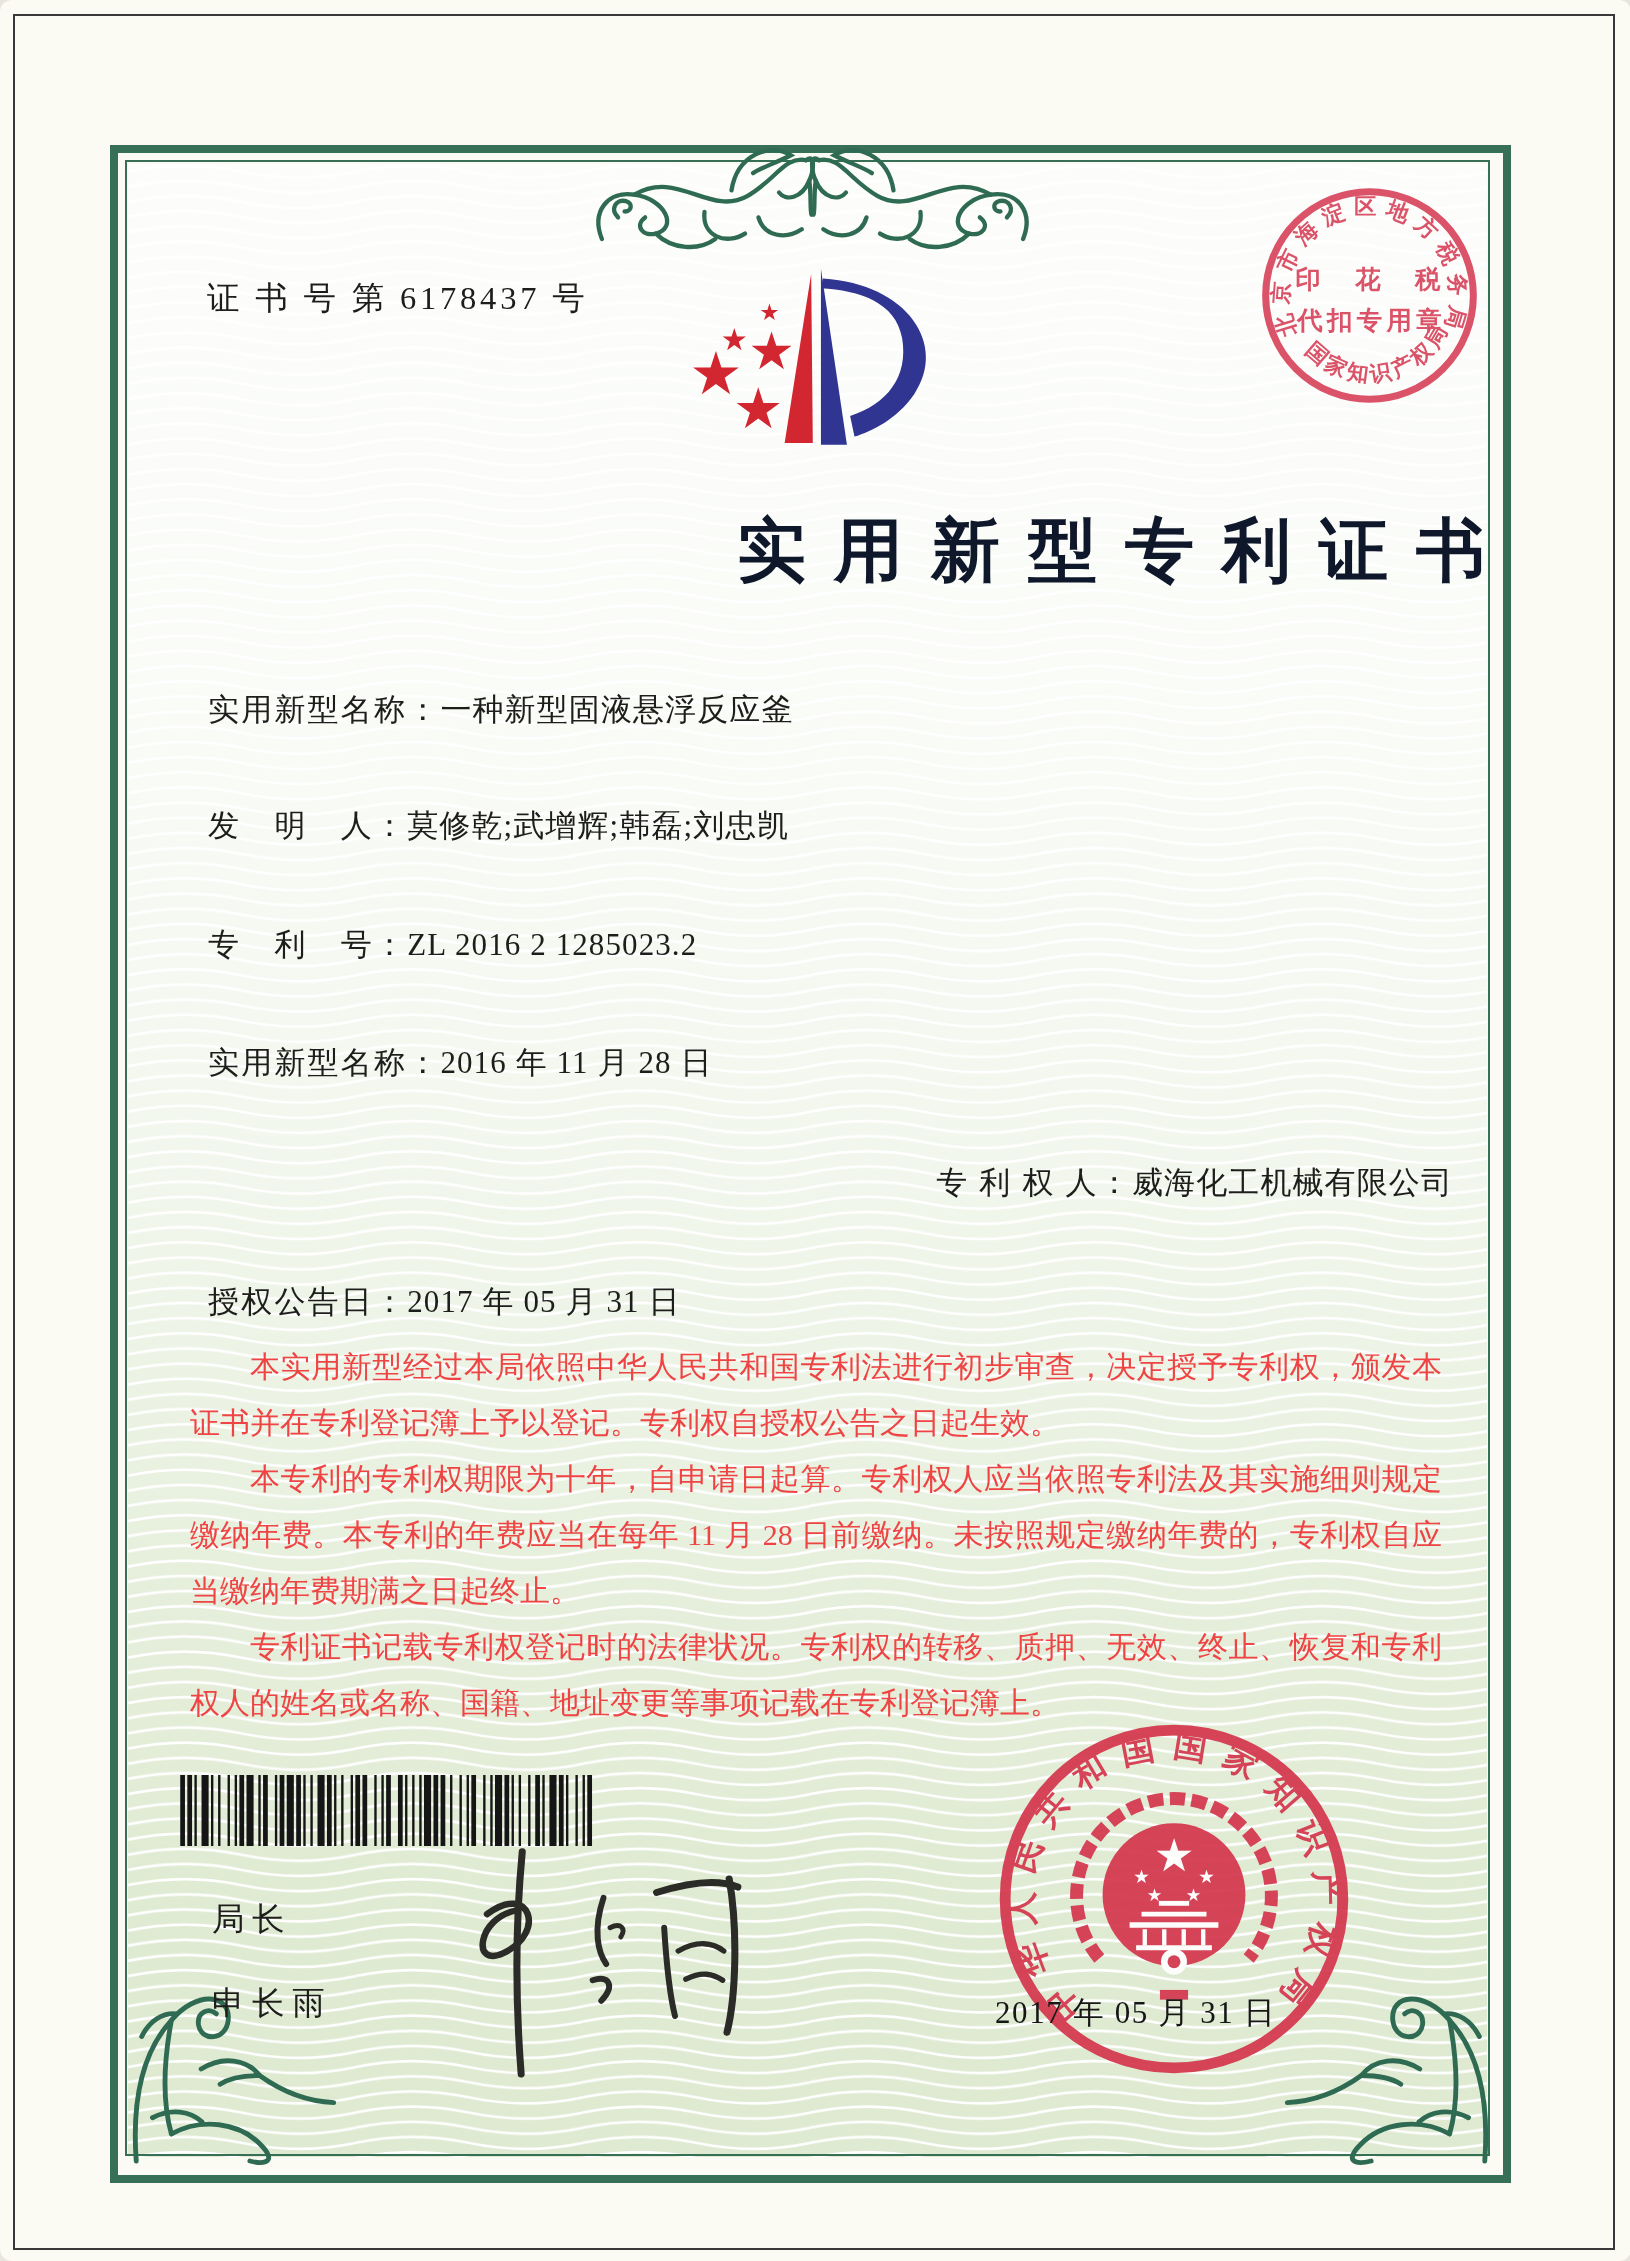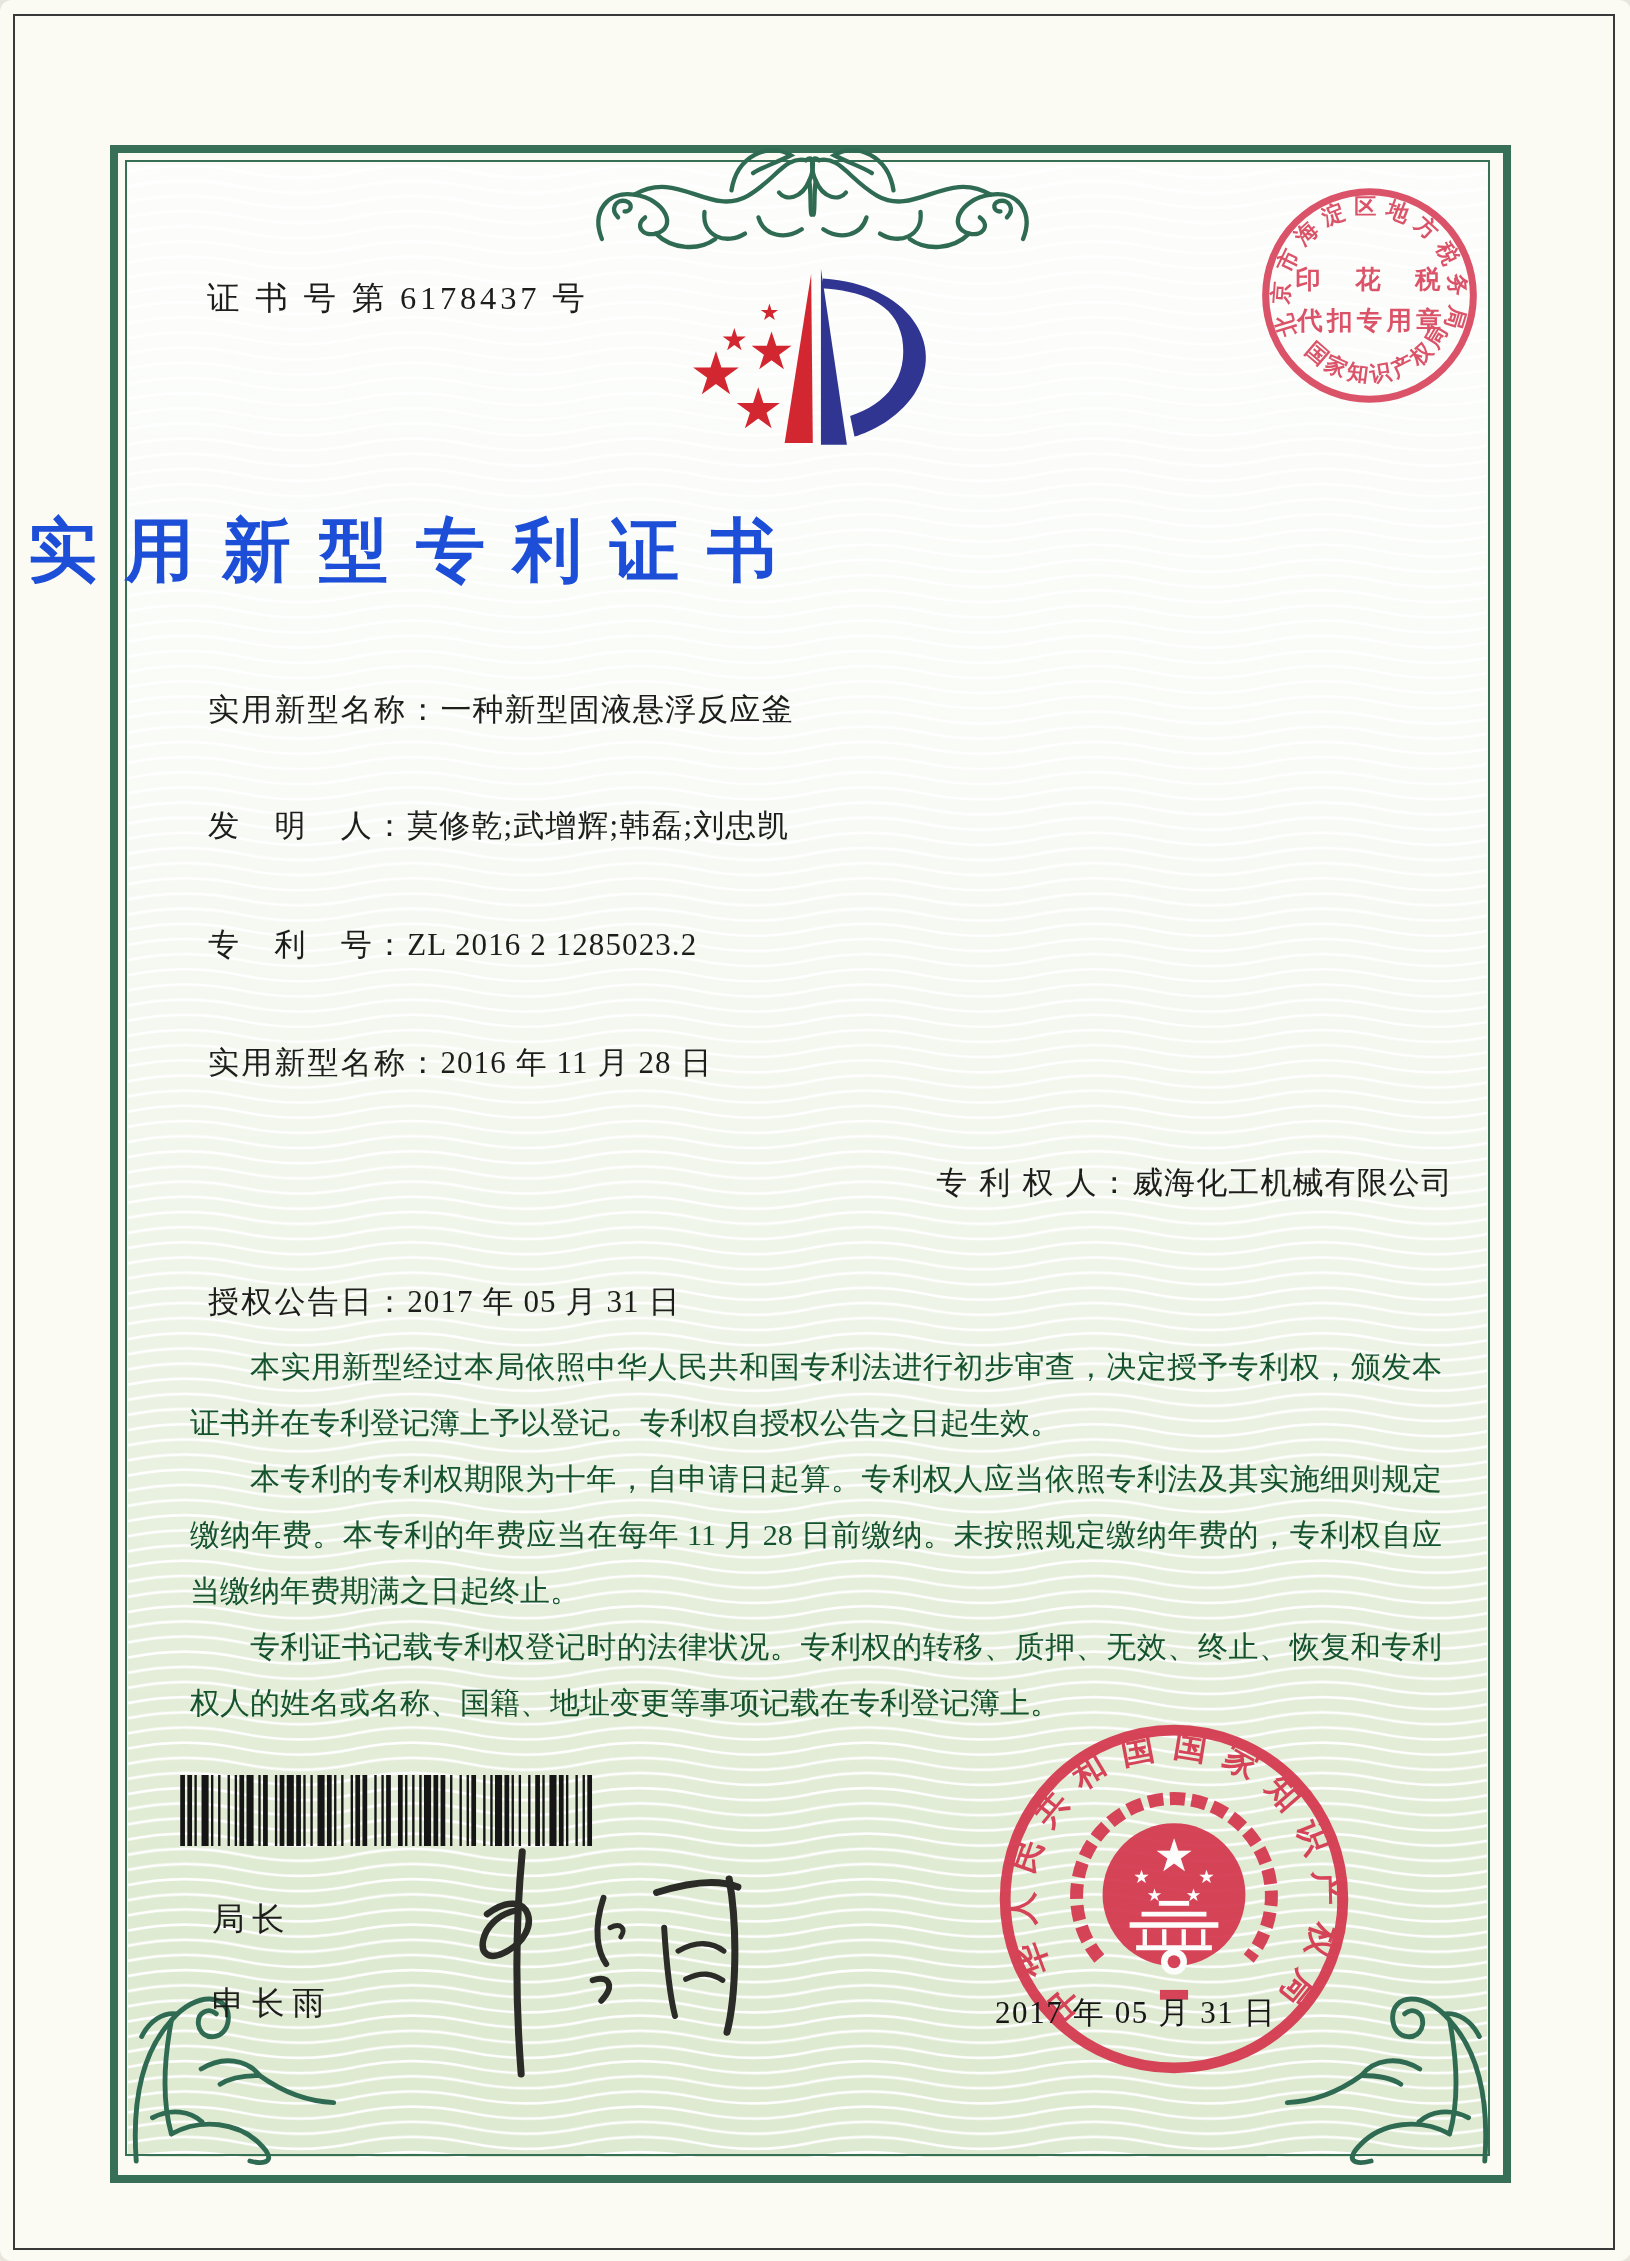--- a/index.html
+++ b/index.html
@@ -11,26 +11,26 @@
   
   #guilloche{left:128px;top:164px;z-index:2;}
   
   #frame-outer{left:110px;top:145px;width:1385px;height:2022px;border:8.1px solid #376f57;z-index:3;}
   #frame-inner{left:125px;top:160px;width:1361px;height:1992px;border:2.7px solid #376f57;z-index:3;}
   
   .ornament{z-index:4;}
   
   .content{z-index:5;color:#1d1d1b;}
   #cert-no{left:207px;top:277px;font-size:32.5px;letter-spacing:3.8px;}
-  #title{left:0;top:505px;width:1513px;text-align:left;font-size:69px;font-weight:bold;letter-spacing:28px;text-indent:28px;color:#1d4ed8;}
+  #title{left:0;top:505px;width:1513px;text-align:right;font-size:69px;font-weight:bold;letter-spacing:28px;text-indent:28px;color:#0f172a;}
   .field{left:208px;width:1245px;font-size:31px;letter-spacing:1.1px;white-space:nowrap;}
   .field .flabel{letter-spacing:2.2px;}
   #field-0{top:689px;} #field-1{top:805px;} #field-2{top:924px;}
   #field-3{top:1042px;} #field-4{top:1162px;text-align:right;} #field-5{top:1281px;}
-  #paras{left:190px;top:1339px;width:1252px;font-size:30px;line-height:56px;text-align:justify;color:#14532d;}
+  #paras{left:190px;top:1339px;width:1252px;font-size:30px;line-height:56px;text-align:justify;color:#ef4444;}
   #paras p{margin:0;text-indent:2em;}
   #director-title{left:212px;top:1898px;font-size:32.5px;letter-spacing:7.6px;}
   #director-name{left:212px;top:1982px;font-size:32.5px;letter-spacing:7.6px;}
   #seal-date{left:995px;top:1992px;width:379px;font-size:31px;letter-spacing:1.6px;color:#161616;z-index:7;}
   #footer{left:0;top:2118px;width:1631px;text-align:center;font-size:27px;letter-spacing:3.2px;color:#20201e;}
   
   #tax-stamp{left:1257px;top:183px;z-index:6;opacity:.94;}
   #office-seal{left:990px;top:1715px;z-index:6;opacity:.93;}
   #signature{left:441px;top:1822px;z-index:6;}
   #barcode{left:179px;top:1775px;z-index:5;}

